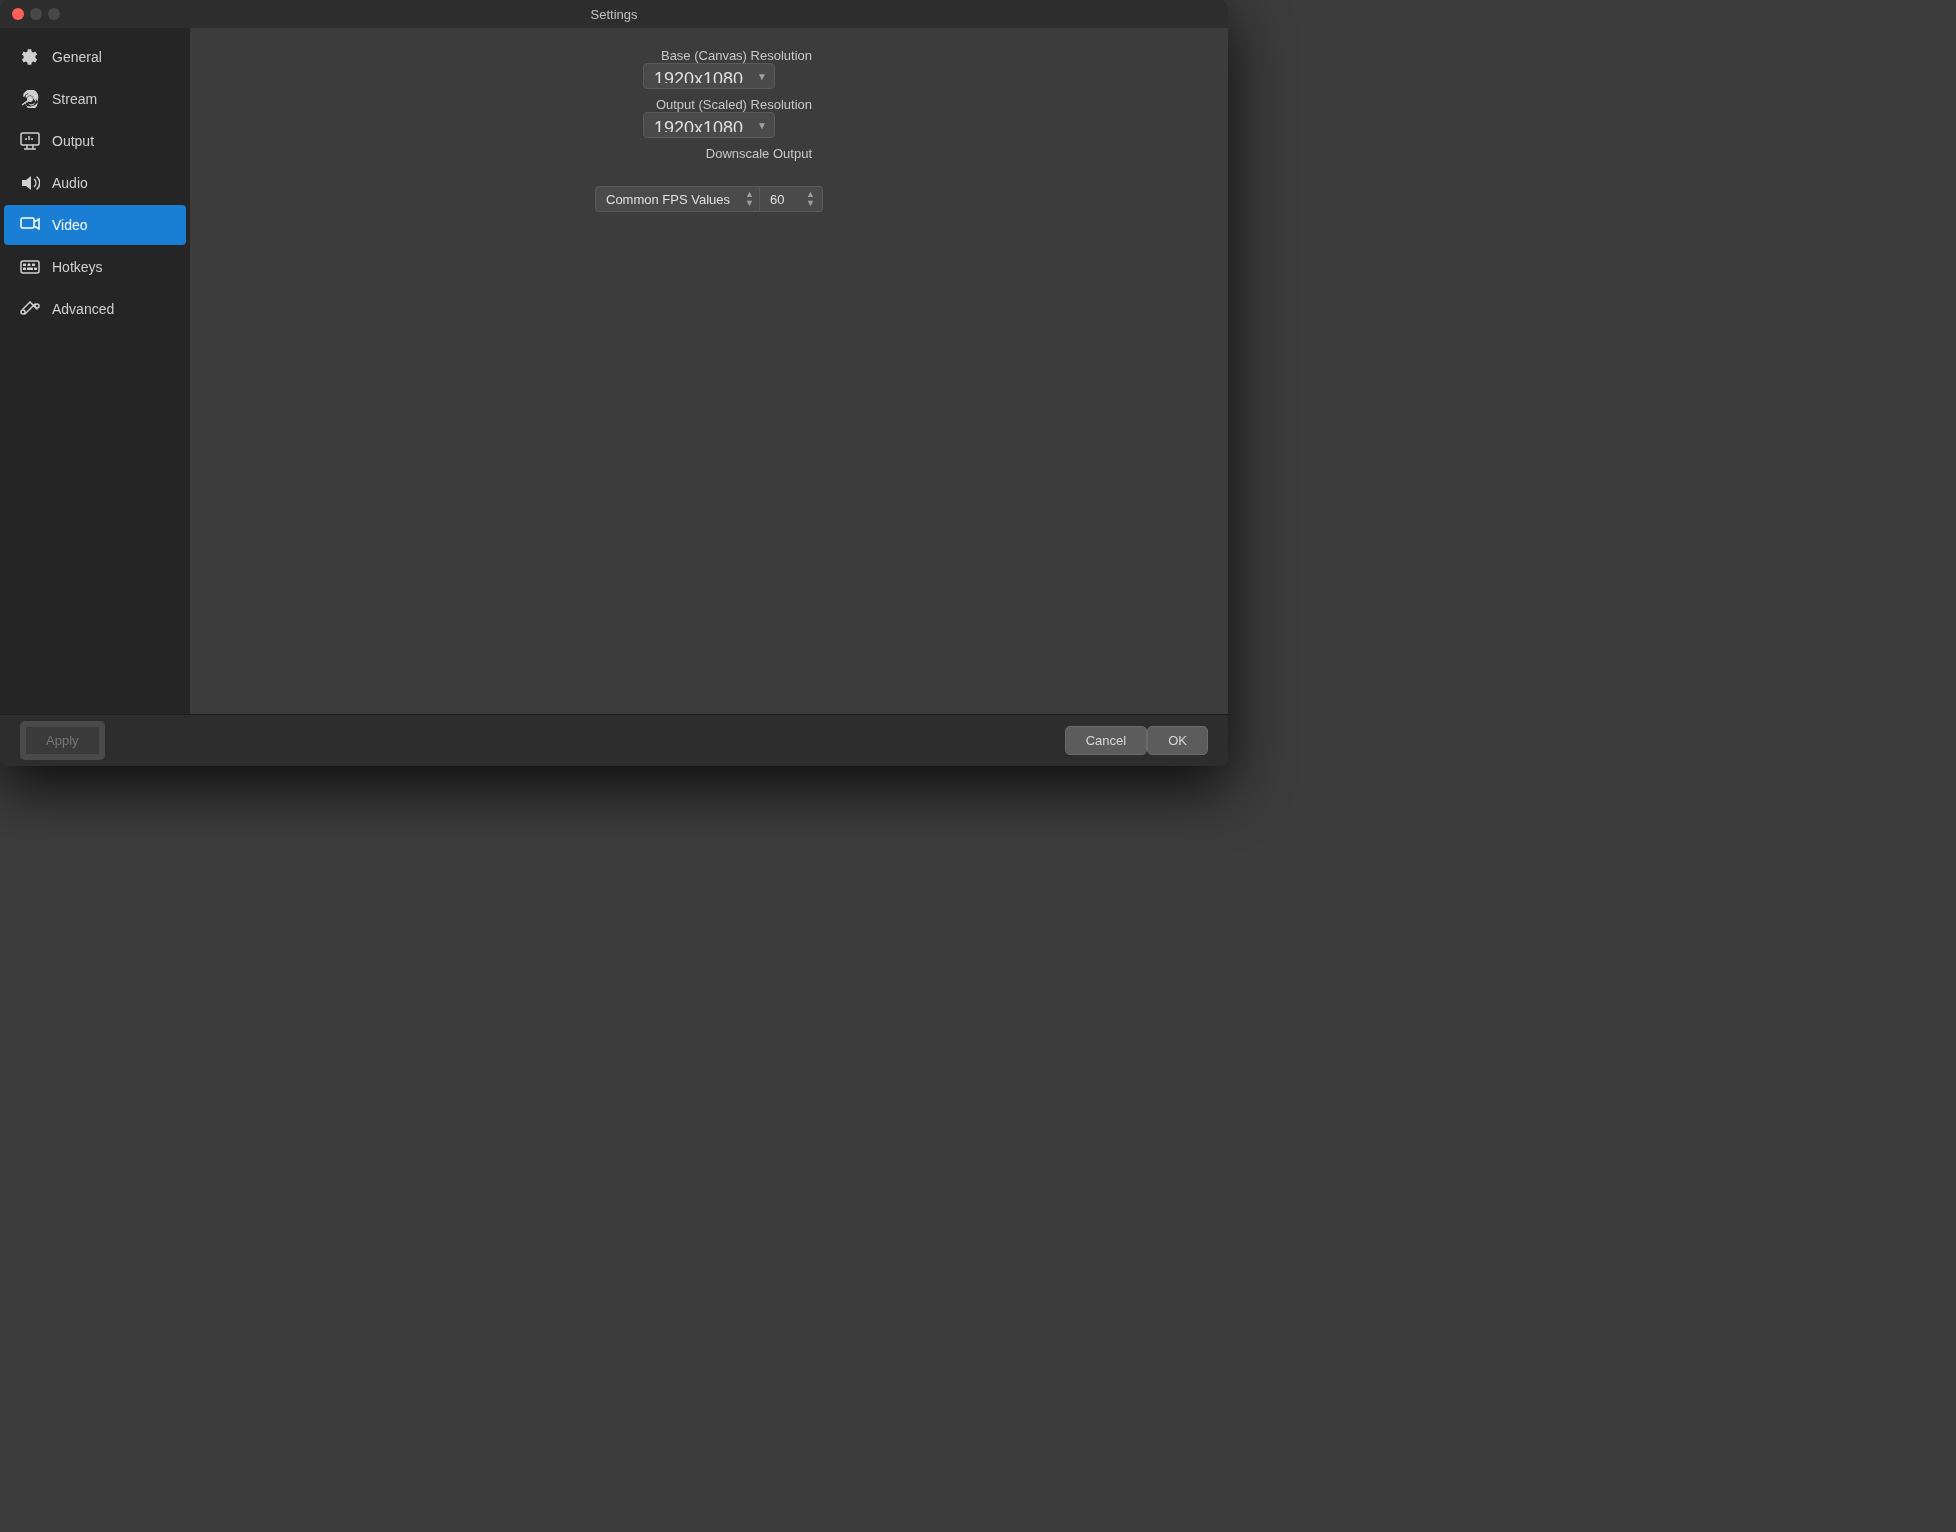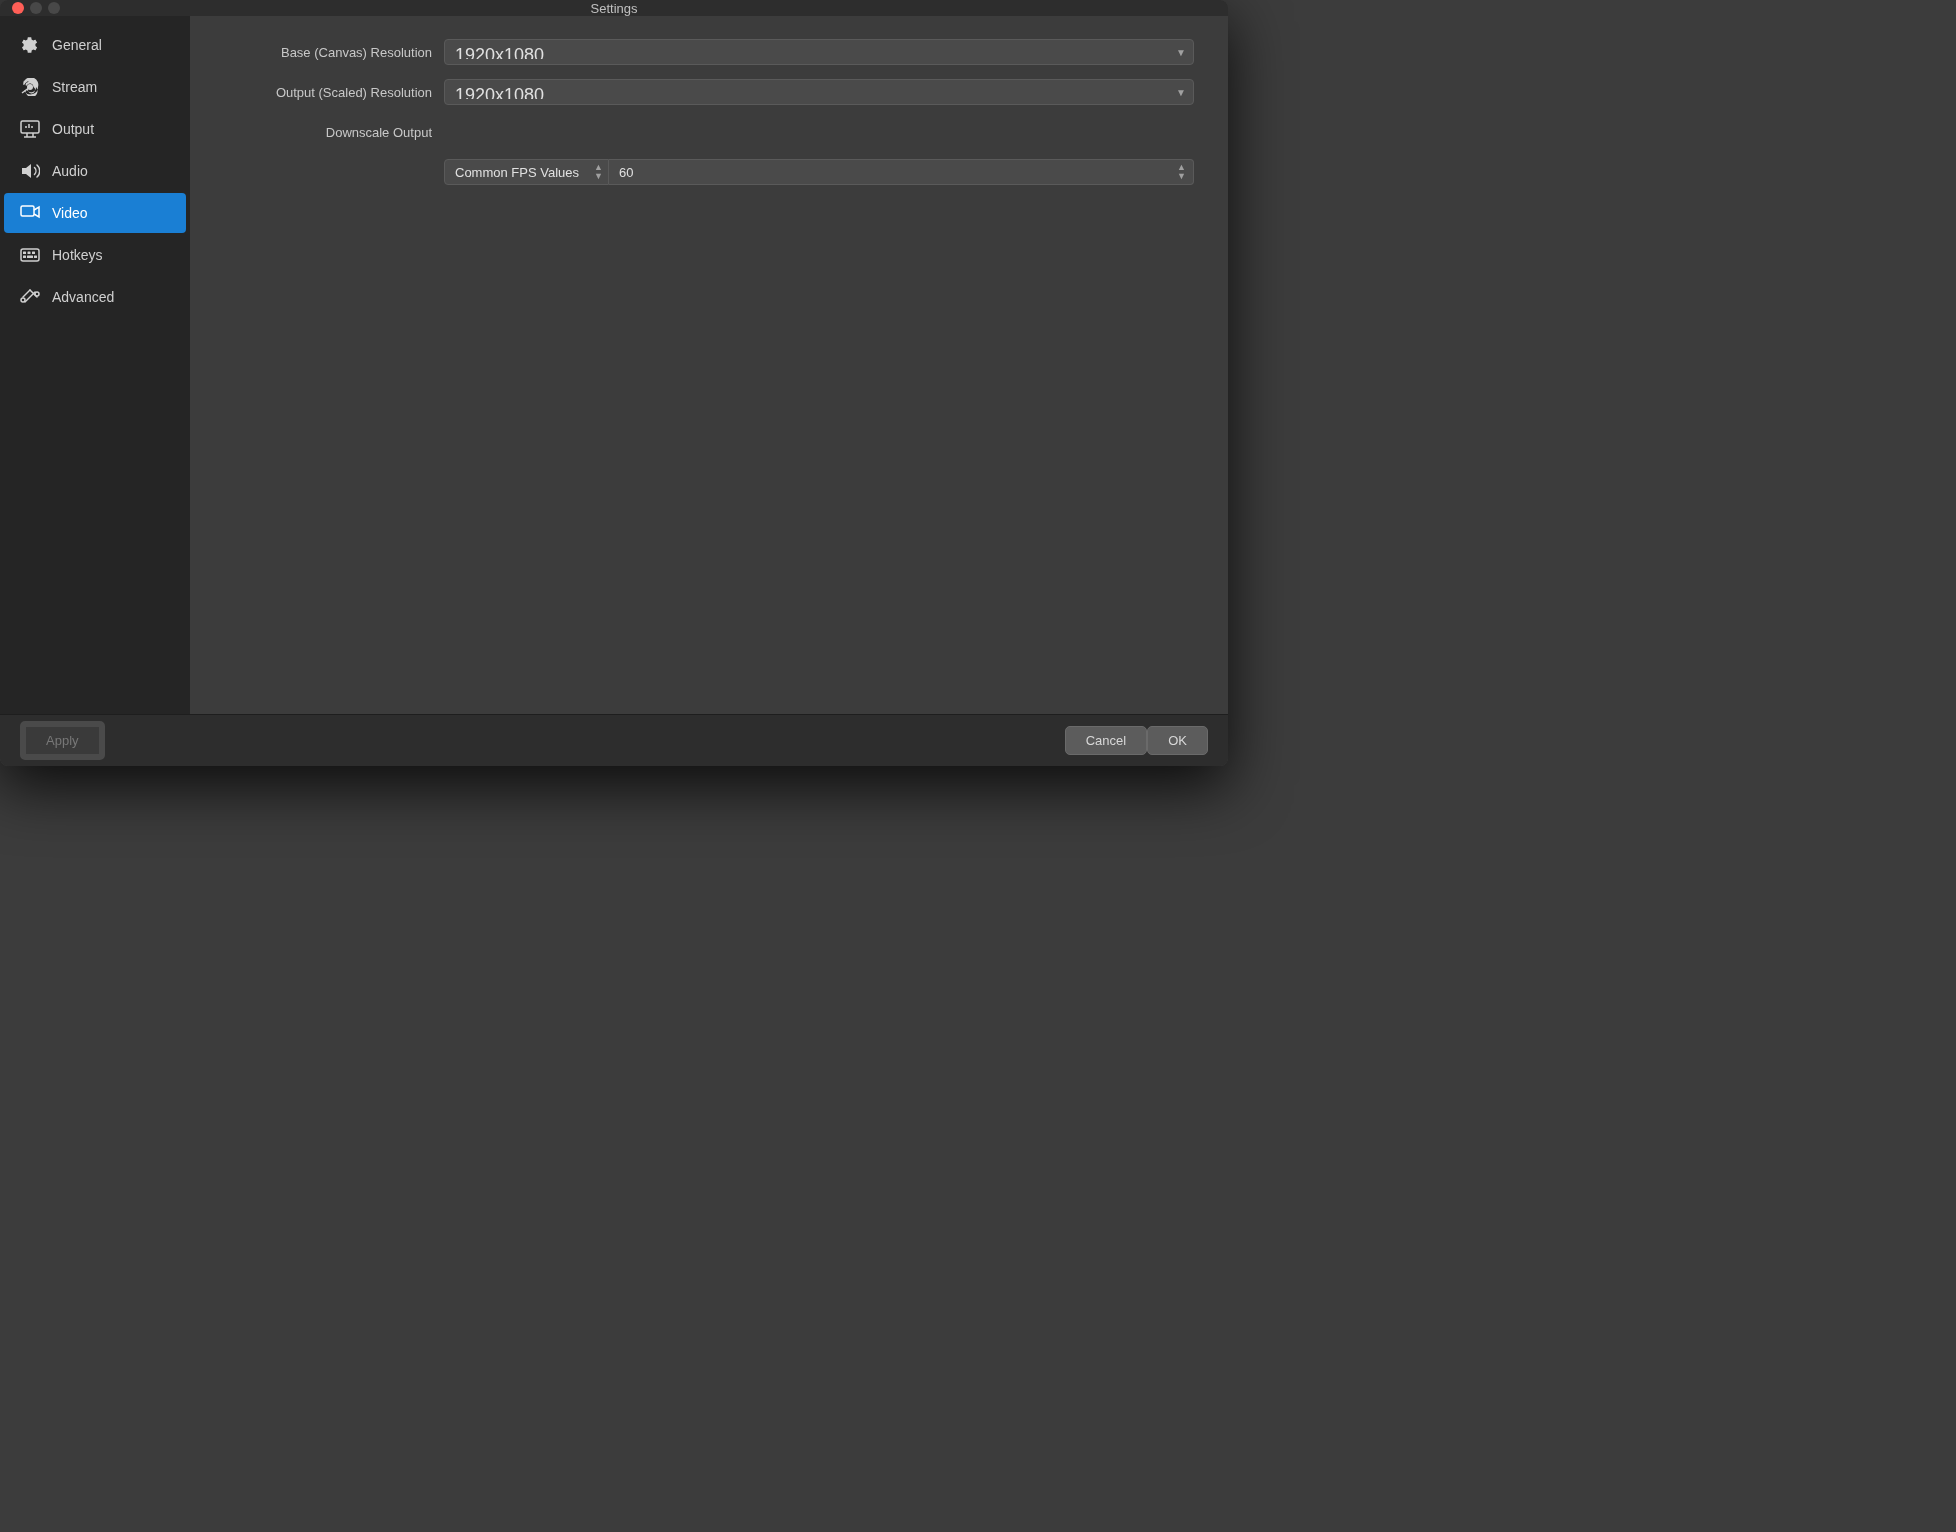--- a/index.html
+++ b/index.html
@@ -18,21 +18,21 @@
       display: flex;
       flex-direction: column;
       border-radius: 8px;
       overflow: hidden;
       box-shadow: 0 20px 60px rgba(0,0,0,0.8);
     }
 
     
     .titlebar {
       background: #2d2d2d;
-      height: 16px;
+      height: 28px;
       display: flex;
       align-items: center;
       padding: 0 12px;
       position: relative;
       flex-shrink: 0;
     }
 
     .traffic-lights {
       display: flex;
       gap: 6px;
@@ -114,20 +114,21 @@
     .settings-form {
       display: flex;
       flex-direction: column;
       gap: 8px;
     }
 
     .form-row {
       display: flex;
       align-items: center;
       min-height: 32px;
+      flex-direction: column;
     }
 
     .form-label {
       text-align: right;
       width: 230px;
       flex-shrink: 0;
       padding-right: 12px;
       color: #c8c8c8;
       font-size: 13px;
     }

